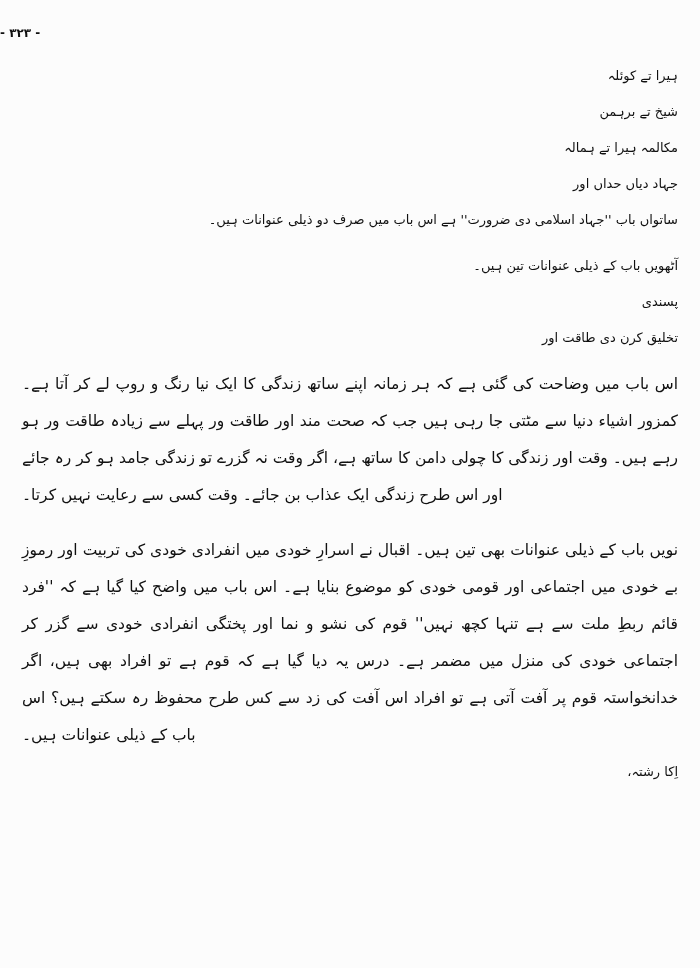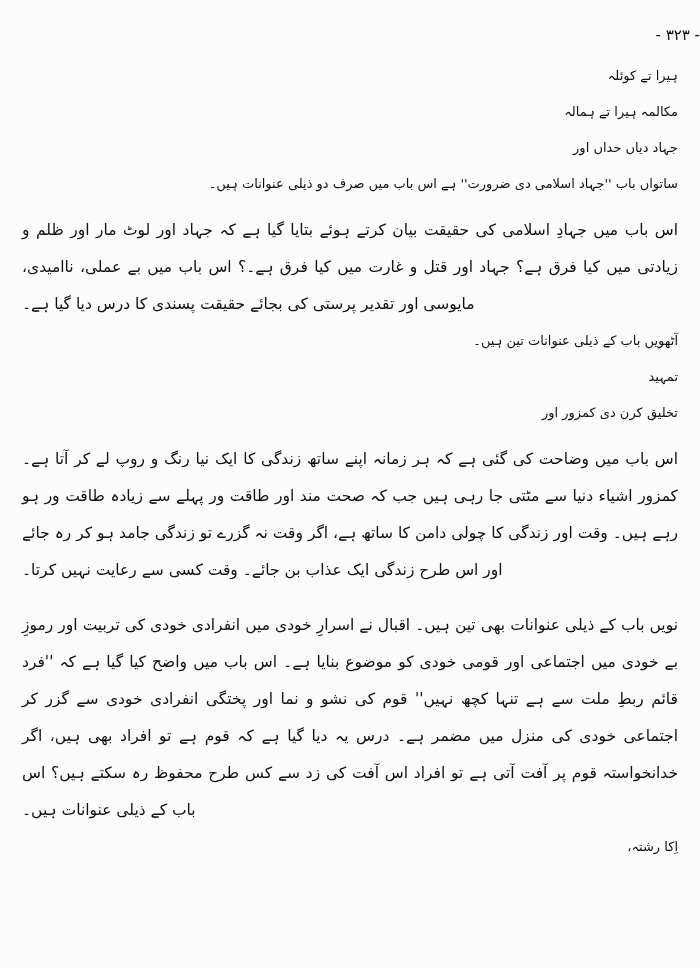--- a/index.html
+++ b/index.html
@@ -16,24 +16,25 @@
     font-family: "DejaVu Sans", sans-serif;
     color: #101010;
     overflow: hidden;
     box-sizing: border-box;
   }
   .page-number {
     position: absolute;
     top: 26px;
     left: 0;
     width: 700px;
-    text-align: right;
-    font-size: 15px;
+    text-align: left;
+    font-size: 12px;
     letter-spacing: 1px;
     direction: rtl;
+    font-weight: bold;
   }
   .content {
     position: absolute;
     top: 58px;
     left: 22px;
     width: 656px;
     direction: rtl;
   }
   .line {
     display: block;
@@ -68,31 +69,31 @@
 </head>
 <body>
 
 <div class="page" style="background: rgb(252, 252, 252); color: rgb(16, 16, 16);">
 
   <div class="page-number">- ۳۲۳ -</div>
 
   <div class="content">
 
     <span class="line ind-1">ہیرا تے کوئلہ</span>
+    <span class="line ind-2">شیخ تے برہمن</span>
     <span class="line ind-3">مکالمہ ہیرا تے ہمالہ</span>
 
     <span class="line ind-5">جہاد دیاں حداں اور</span>
     <span class="line ind-4">ساتواں باب ''جہاد اسلامی دی ضرورت'' ہے اس باب میں صرف دو ذیلی عنوانات ہیں۔</span>
 
     <div class="spacer-sm"></div>
-    <p class="para">اس باب میں جہادِ اسلامی کی حقیقت بیان کرتے ہوئے بتایا گیا ہے کہ جہاد اور لوٹ مار اور ظلم و زیادتی میں کیا فرق ہے؟ جہاد اور قتل و غارت میں کیا فرق ہے۔؟ اس باب میں بے عملی، ناامیدی، مایوسی اور تقدیر پرستی کی بجائے حقیقت پسندی کا درس دیا گیا ہے۔</p>
 
     <span class="line ind-7">آٹھویں باب کے ذیلی عنوانات تین ہیں۔</span>
-    <span class="line ind-8">تمہید</span>
-    <span class="line ind-9">تخلیق کرن دی کمزور اور</span>
+    <span class="line ind-8">پسندی</span>
+    <span class="line ind-9">تخلیق کرن دی طاقت اور</span>
 
     <div class="spacer-sm"></div>
     <p class="para">اس باب میں وضاحت کی گئی ہے کہ ہر زمانہ اپنے ساتھ زندگی کا ایک نیا رنگ و روپ لے کر آتا ہے۔ کمزور اشیاء دنیا سے مٹتی جا رہی ہیں جب کہ صحت مند اور طاقت ور پہلے سے زیادہ طاقت ور ہو رہے ہیں۔ وقت اور زندگی کا چولی دامن کا ساتھ ہے، اگر وقت نہ گزرے تو زندگی جامد ہو کر رہ جائے اور اس طرح زندگی ایک عذاب بن جائے۔ وقت کسی سے رعایت نہیں کرتا۔</p>
 
     <div class="spacer-md"></div>
     <p class="para">نویں باب کے ذیلی عنوانات بھی تین ہیں۔ اقبال نے اسرارِ خودی میں انفرادی خودی کی تربیت اور رموزِ بے خودی میں اجتماعی اور قومی خودی کو موضوع بنایا ہے۔ اس باب میں واضح کیا گیا ہے کہ ''فرد قائم ربطِ ملت سے ہے تنہا کچھ نہیں'' قوم کی نشو و نما اور پختگی انفرادی خودی سے گزر کر اجتماعی خودی کی منزل میں مضمر ہے۔ درس یہ دیا گیا ہے کہ قوم ہے تو افراد بھی ہیں، اگر خدانخواستہ قوم پر آفت آتی ہے تو افراد اس آفت کی زد سے کس طرح محفوظ رہ سکتے ہیں؟ اس باب کے ذیلی عنوانات ہیں۔</p>
 
     <span class="line ind-11">اِکا رشتہ،</span>
 
   </div>

